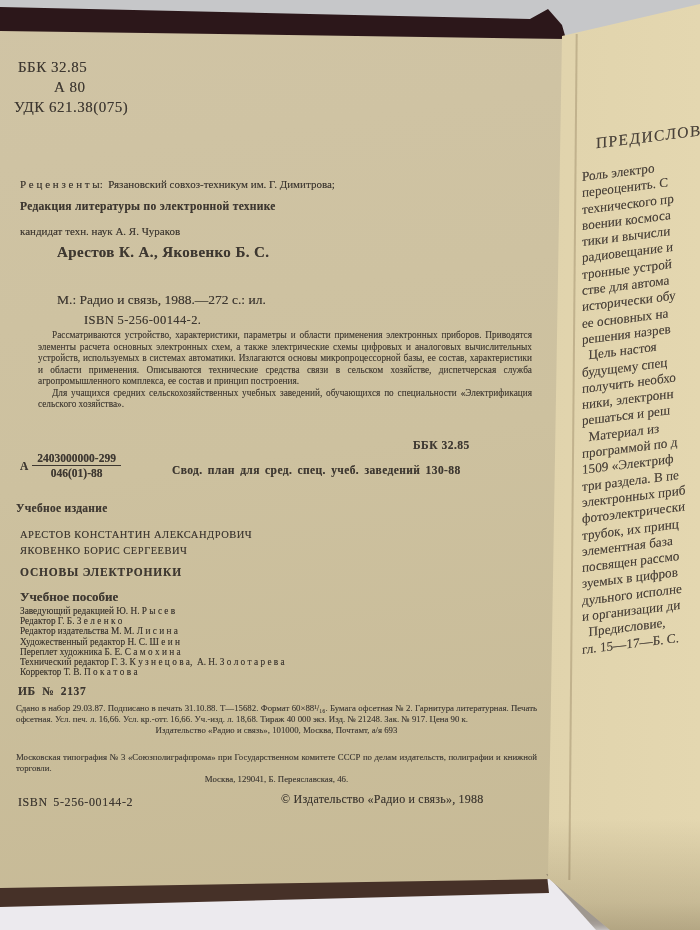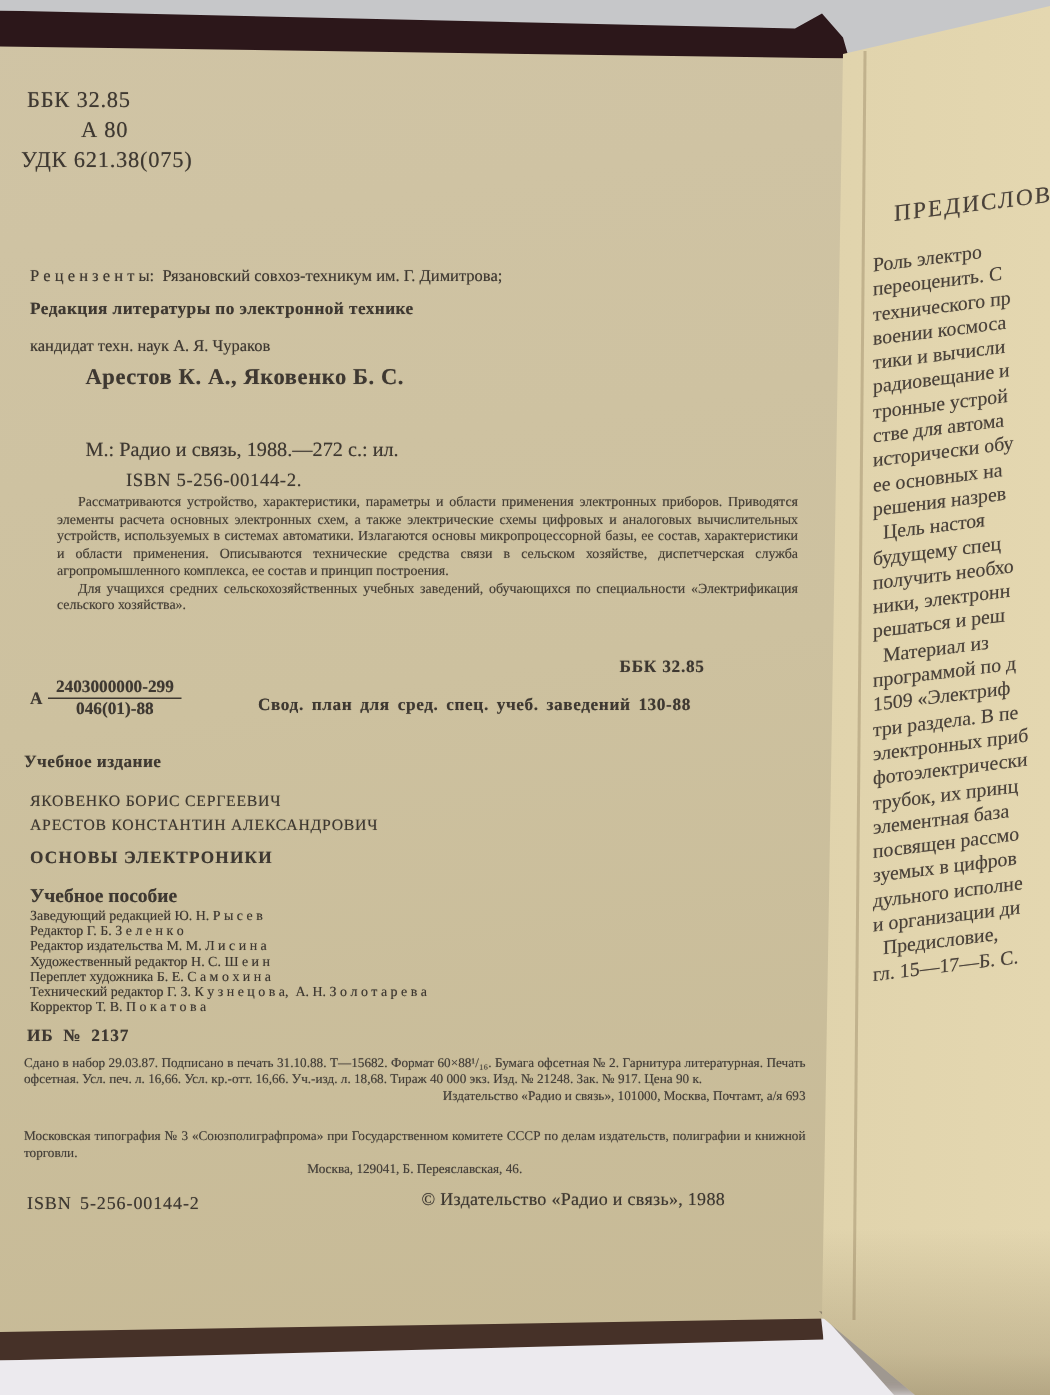--- a/index.html
+++ b/index.html
@@ -50,21 +50,21 @@
   .frac .bot{padding-top:1px;}
   .plan{left:172px;top:464px;font-size:11.5px;font-weight:700;letter-spacing:.4px;word-spacing:2px;}
   .edition{left:16px;top:502px;font-size:11.5px;font-weight:700;letter-spacing:.3px;}
   .authors-full{left:20px;top:527px;font-size:10.5px;line-height:15.5px;letter-spacing:.5px;}
   .title-caps{left:20px;top:566px;font-size:11.5px;font-weight:700;letter-spacing:.8px;}
   .subtitle{left:20px;top:589px;font-size:13px;font-weight:700;}
   .staff{left:20px;top:606px;font-size:9.3px;line-height:10.2px;white-space:pre;}
   .ib{left:18px;top:685px;font-size:11.5px;font-weight:700;letter-spacing:.6px;word-spacing:3px;}
   .printinfo{left:16px;top:703px;width:521px;font-size:8.8px;line-height:11px;text-align:justify;color:#45403a;}
   .printinfo p{margin:0;}
-  .printinfo .pub{text-align:right;}
+  .printinfo .pub{text-align:center;}
   .typo{left:16px;top:752px;width:521px;font-size:8.8px;line-height:11px;text-align:justify;color:#45403a;}
   .typo p{margin:0;}
   .typo .addr{text-align:center;}
   .isbn-bottom{left:18px;top:795px;font-size:12px;letter-spacing:.6px;word-spacing:2px;}
   .copyright{left:281px;top:792px;font-size:12px;letter-spacing:.2px;}
   
   .rp-text{position:absolute;left:582px;top:136px;width:150px;
     transform:skewY(-7deg);transform-origin:0 0;
     color:#494139;text-shadow:0 0 .5px rgba(73,65,57,.5);}
   .rp-heading{font-size:15.5px;letter-spacing:1.4px;margin:0 0 15px 14px;font-weight:400;white-space:pre;}
@@ -108,22 +108,22 @@
     <span class="frac">
       <span class="top">2403000000-299</span>
       <span class="bot">046(01)-88</span>
     </span>
   </div>
   <div class="blk plan">Свод. план для сред. спец. учеб. заведений 130-88</div>
 
   <div class="blk edition">Учебное издание</div>
 
   <div class="blk authors-full">
+    <div>АРЕСТОВ КОНСТАНТИН АЛЕКСАНДРОВИЧ</div>
     <div>ЯКОВЕНКО БОРИС СЕРГЕЕВИЧ</div>
-    <div>АРЕСТОВ КОНСТАНТИН АЛЕКСАНДРОВИЧ</div>
   </div>
 
   <div class="blk title-caps">ОСНОВЫ ЭЛЕКТРОНИКИ</div>
   <div class="blk subtitle">Учебное пособие</div>
 
   <div class="blk staff"><div class="staff-line">Заведующий редакцией Ю. Н. Р ы с е в</div><div class="staff-line">Редактор Г. Б. З е л е н к о</div><div class="staff-line">Редактор издательства М. М. Л и с и н а</div><div class="staff-line">Художественный редактор Н. С. Ш е и н</div><div class="staff-line">Переплет художника Б. Е. С а м о х и н а</div><div class="staff-line">Технический редактор Г. З. К у з н е ц о в а,  А. Н. З о л о т а р е в а</div><div class="staff-line">Корректор Т. В. П о к а т о в а</div></div>
 
   <div class="blk ib">ИБ № 2137</div>
 
   <div class="blk printinfo">

